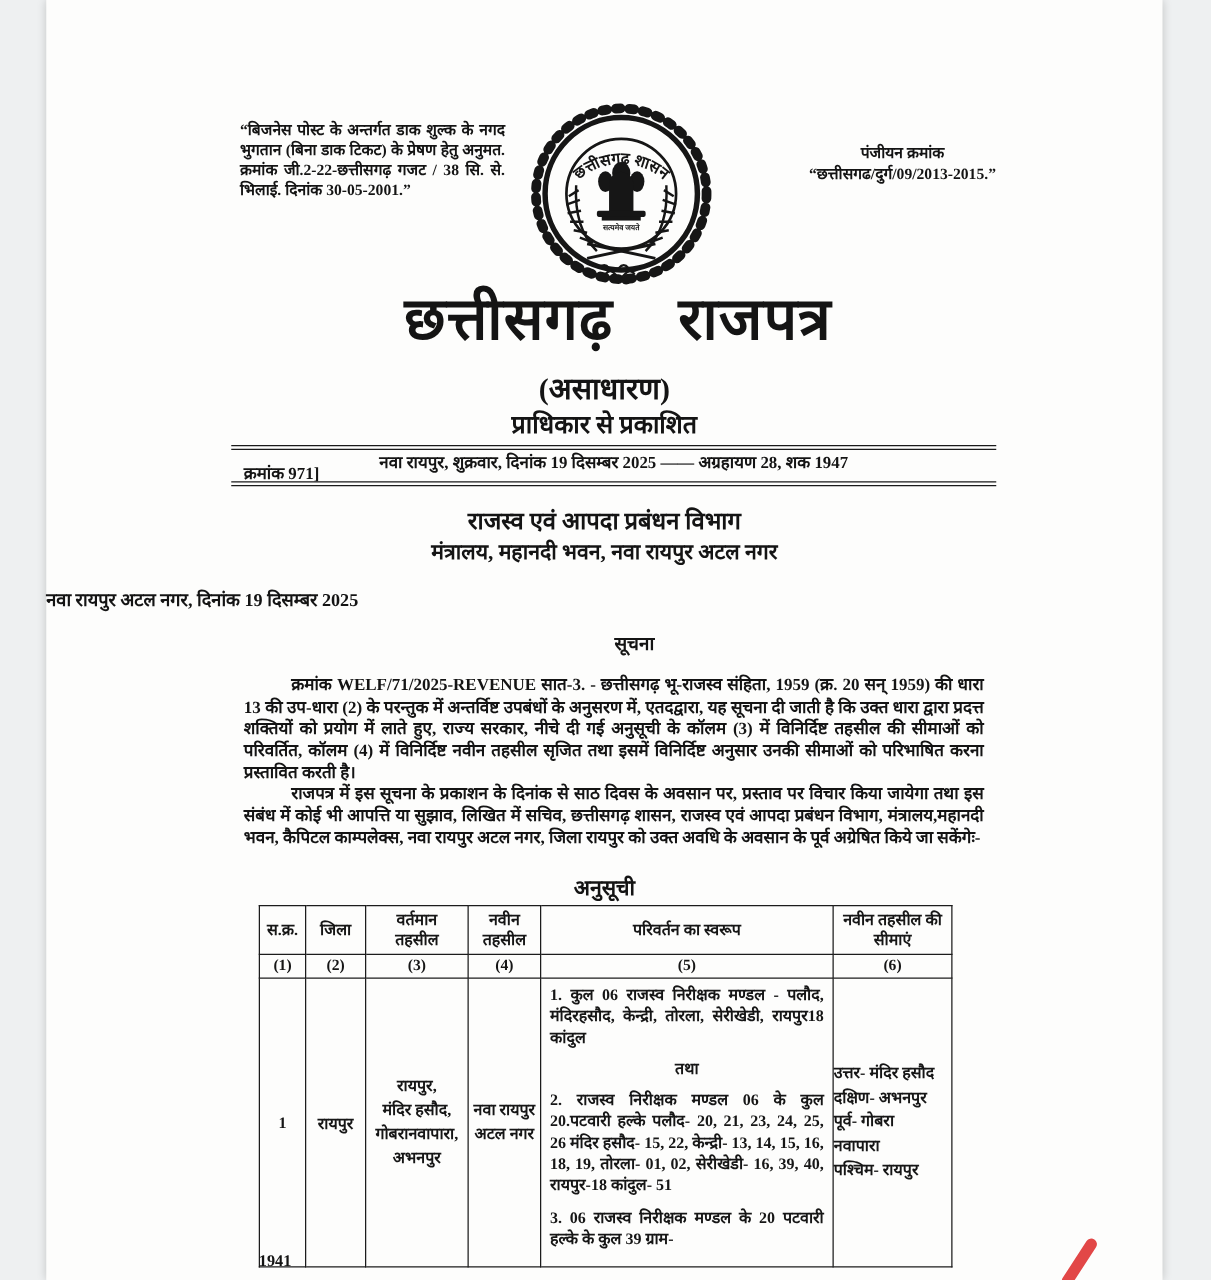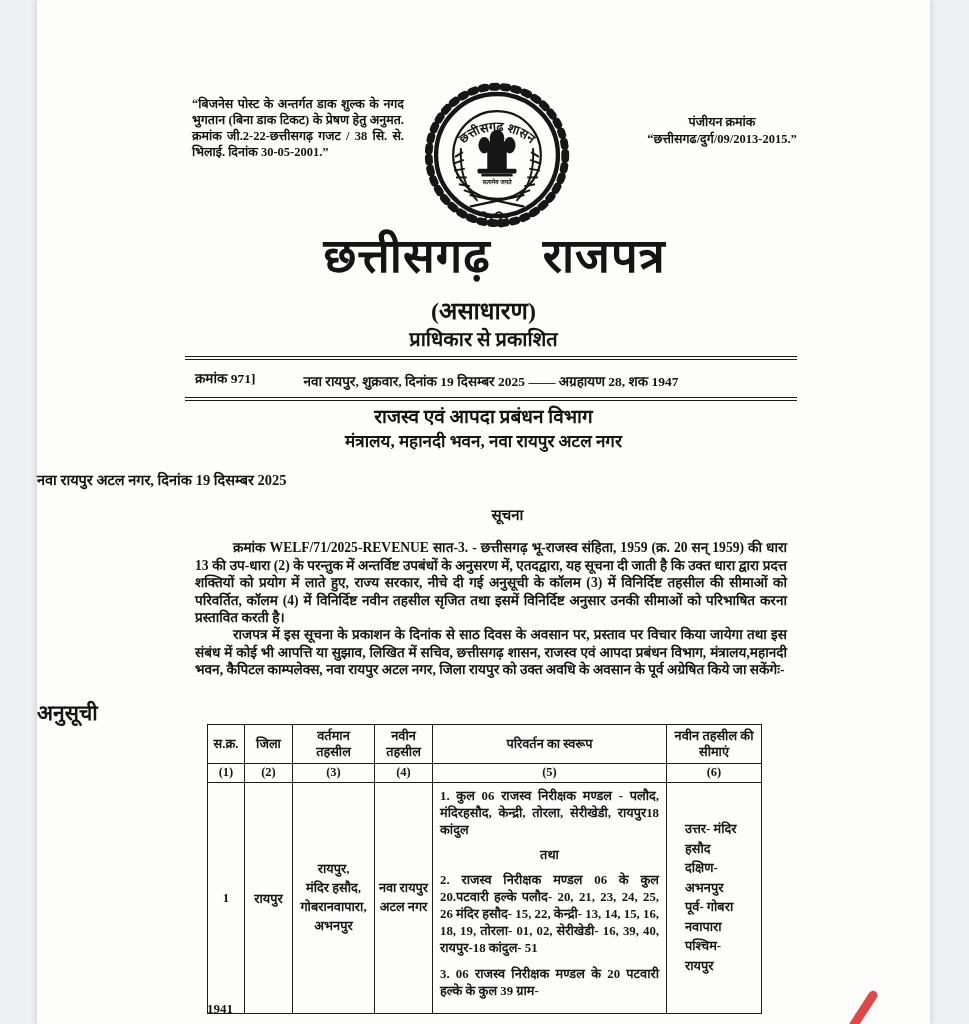--- a/index.html
+++ b/index.html
@@ -29,53 +29,53 @@
     left:0; top:230px; width:100%; text-align:center; font-size:47px;
     font-weight:bold; letter-spacing:1px; line-height:52px;padding-left:22px;
   }
   .masthead-title .gap { display:inline-block; width:52px; }
   .subtitle1 { left:0; top:293px; width:100%; text-align:center; font-size:24px; font-weight:bold; }
   .subtitle2 { left:0; top:325px; width:100%; text-align:center; font-size:20px; font-weight:bold; }
 
   .rule-bar {
     left:148px; top:356px; width:612px;
     border-top:4px double #1a1a1a; border-bottom:4px double #1a1a1a;
-    padding:12px 0 7px 0; font-size:13.5px; font-weight:bold; text-align:center;
+    padding:0 0 7px 0; font-size:13.5px; font-weight:bold; text-align:center;
   }
   .rule-bar .issue-no { position:absolute; left:10px; top:9px; }
 
   .dept-line1 { left:0; top:403px; width:100%; text-align:center; font-size:19px; font-weight:bold; }
   .dept-line2 { left:0; top:429px; width:100%; text-align:center; font-size:17px; font-weight:bold; }
   .place-date { left:0; top:469px; width:100%; text-align:left; font-size:14.5px; font-weight:bold; }
   .notice-h   { left:0; top:504px; width:100%; text-align:center; font-size:15px; font-weight:bold;padding-left:48px; }
 
   .para {
     left:158px; width:592px; font-size:13.6px; font-weight:bold;
     line-height:17.6px; text-align:justify; text-indent:38px;
   }
   .para1 { top:539px; }
   .para2 { top:626px; }
-  .schedule-h { left:0; top:698px; width:100%; font-size:21px; font-weight:bold; }
+  .schedule-h { left:0; top:698px; width:100%; text-align:center; font-size:17px; font-weight:bold; }
 
   table.schedule {
     position:absolute; left:170px; top:724px; width:554px;
     border-collapse:collapse; table-layout:fixed;
   }
   table.schedule th, table.schedule td {
     border:1.6px solid #1c1c1c; font-weight:bold; color:#161616;
   }
   table.schedule th { font-size:12.8px; line-height:16px; padding:3px 2px; white-space:pre-line; vertical-align:middle; }
   tr.colnums td { font-size:12.5px; text-align:center; padding:1px 0 2px 0; }
   tr.datarow td { vertical-align:middle; font-size:12.8px; }
   td.c-sno, td.c-district { text-align:center; }
   td.c-cur, td.c-new { text-align:center; white-space:pre-line; line-height:19px; }
   td.c-change { vertical-align:top; padding:5px 7px 4px 7px; }
   td.c-change p { text-indent:0; text-align:justify; line-height:17px; margin-bottom:9px; }
   td.c-change .conj { text-align:center; margin:2px 0 9px 0; line-height:15px; }
-  td.c-bound { white-space:pre-line; line-height:19.5px; padding:4px 18px; }
+  td.c-bound { white-space:pre-line; line-height:19.5px; padding:4px 0; }
 
   .page-number { left:170px; top:1001px; width:554px; font-size:13px; font-weight:bold; }
 
   .red-mark {
     position:absolute; left:859px; top:988px; width:9px; height:44px;
     background:#e24747; border-radius:6px; transform:rotate(33deg);
   }
   svg text { font-family:"Liberation Serif","DejaVu Sans",serif; }
 </style>
 </head>

